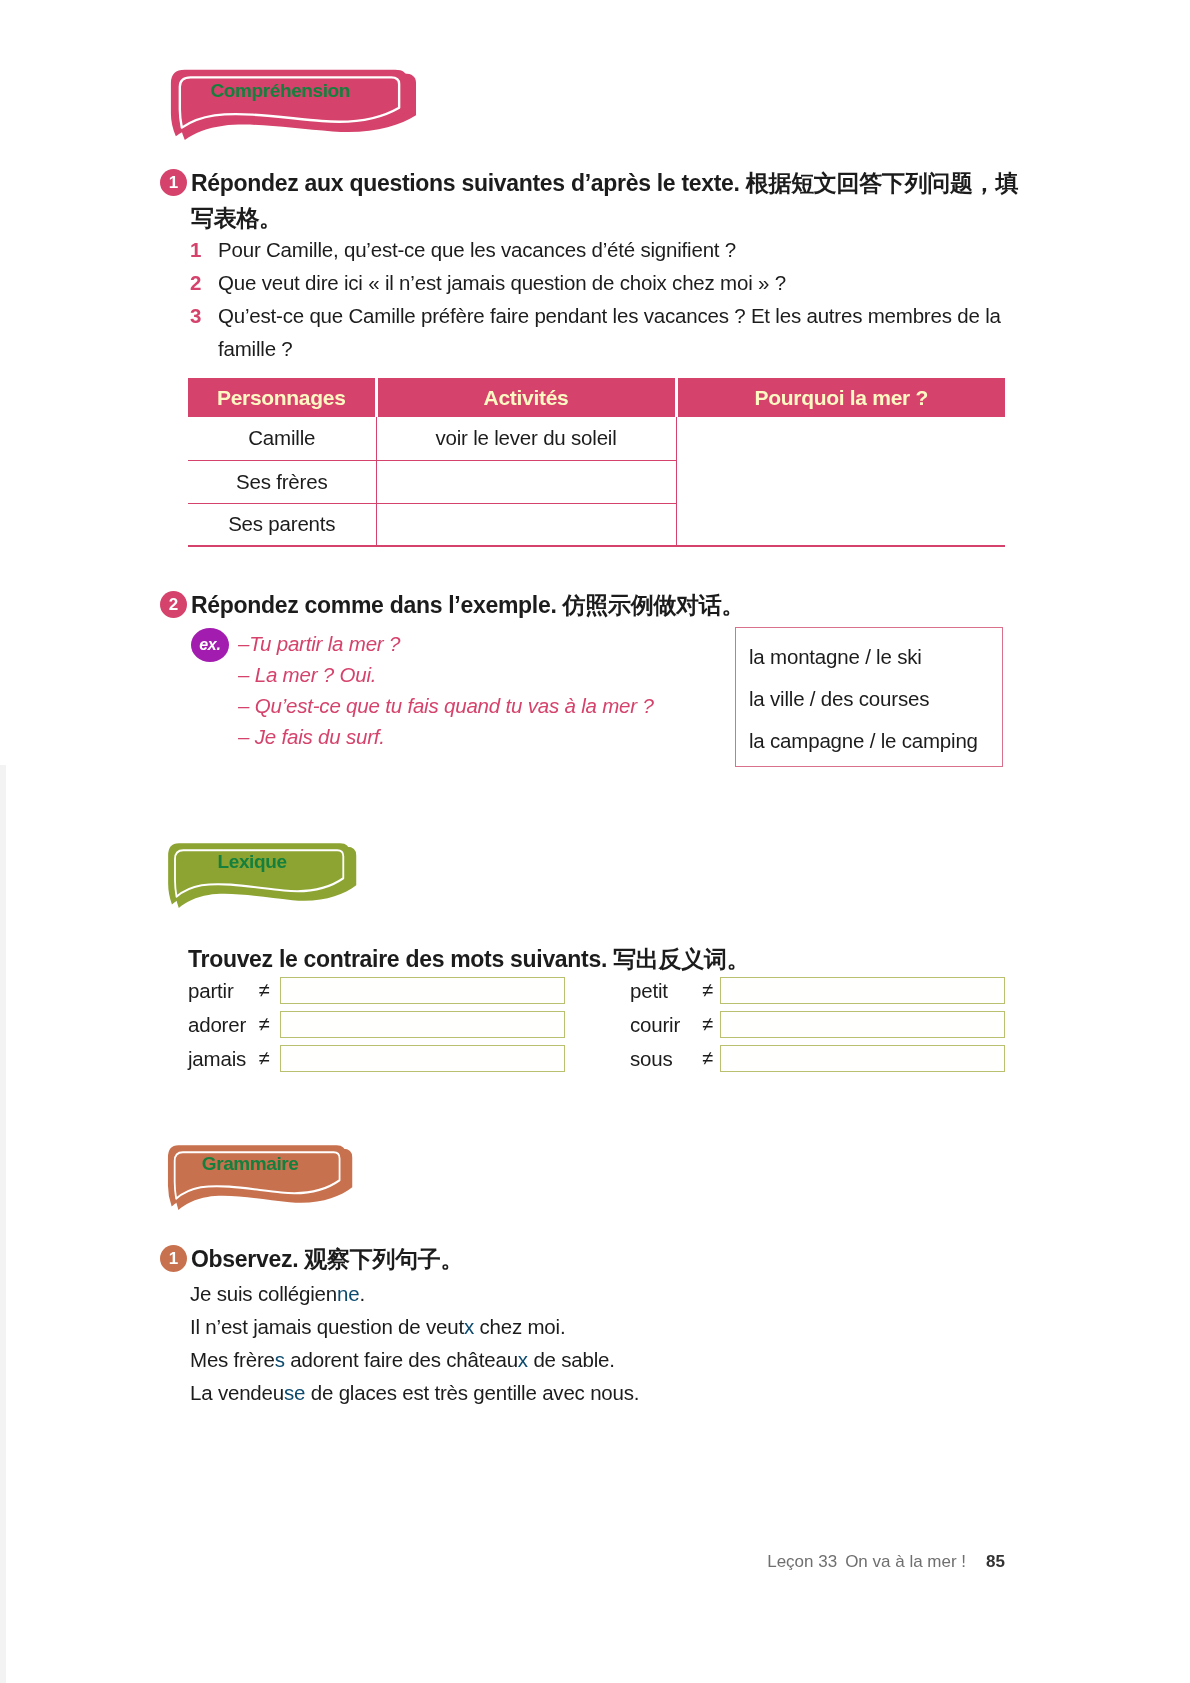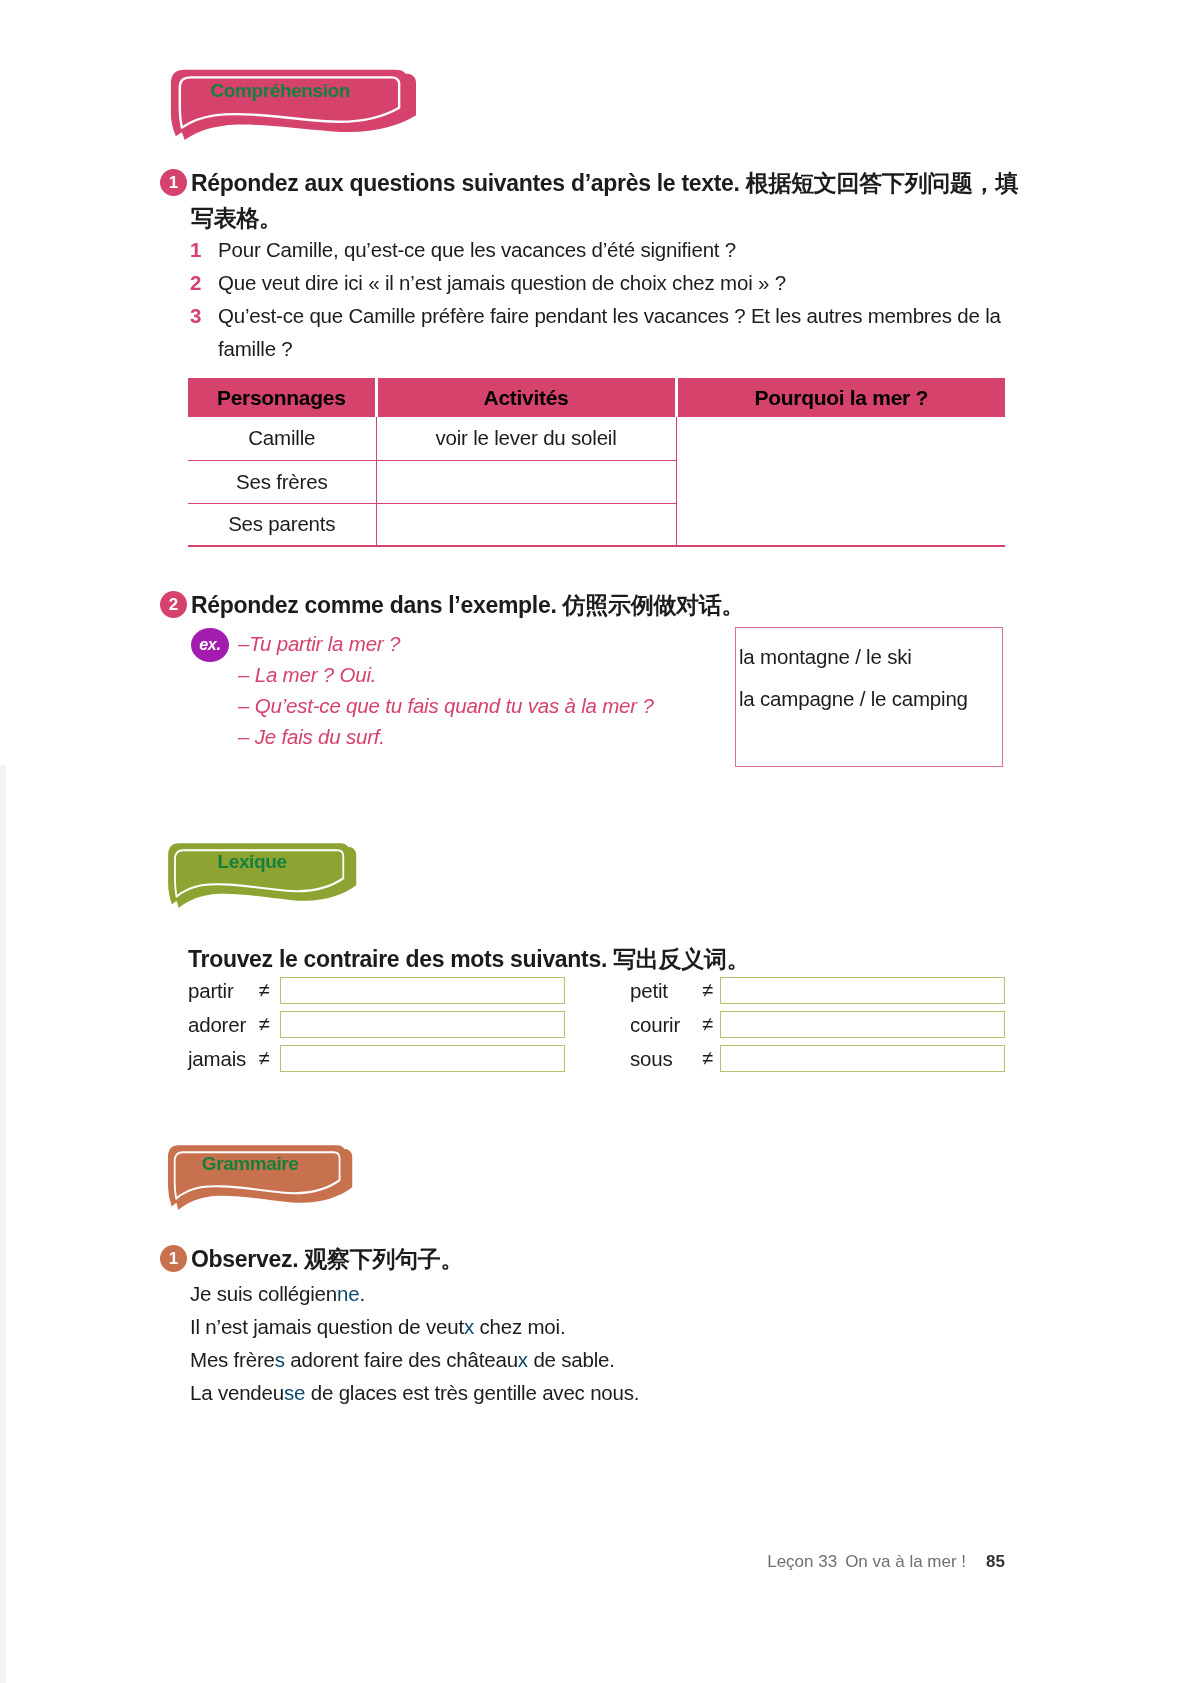--- a/index.html
+++ b/index.html
@@ -34,42 +34,42 @@
   .exheading .htext { margin-left:31px; }
 
   
   .qlist { position:absolute; left:190px; top:233px; width:818px; }
   .qrow { position:relative; padding-left:28px; font-size:20.5px; line-height:33px; }
   .qrow .qnum { position:absolute; left:0; top:0; color:#d5426b; font-weight:bold; }
 
   
   table.qtable { position:absolute; left:188px; top:378px; width:817px; border-collapse:collapse; table-layout:fixed; }
   .qtable th {
-    background:#d5426b; color:#000000; font-size:21px; font-weight:bold;
+    background:#d5426b; color:#fef9c3; font-size:21px; font-weight:bold;
     height:39px; text-align:center; padding:0; letter-spacing:-0.3px;
   }
   .qtable th + th { border-left:3px solid #fff; }
   .qtable td { height:43px; text-align:center; font-size:20.5px; padding:0; }
   .qtable tbody td { border-bottom:1px solid #d5426b; }
   .qtable td.c1 { border-right:1px solid #d5426b; }
   .qtable td.c2 { border-right:1px solid #d5426b; }
   .qtable tr:last-child td, .qtable td.cmerge { border-bottom:2.5px solid #d5426b; }
 
   
   .exbadge {
     position:absolute; left:191px; top:628px; width:38px; height:34px; border-radius:50%;
     background:#a21caf; color:#fff; font-weight:bold; font-style:italic; font-size:16px;
     display:flex; align-items:center; justify-content:center;
   }
   .dialogue { position:absolute; left:238px; top:633px; width:480px; }
   .dialogue p { margin:0 0 10px 0; font-style:italic; color:#d5426b; font-size:20.5px; line-height:21px; }
 
   .hintbox {
     position:absolute; left:735px; top:627px; width:268px; height:140px;
-    border:1.5px solid #d9718d; padding:8px 0 0 3px;
+    border:1.5px solid #d9718d; padding:8px 0 0 13px;
   }
   .hintbox p { margin:0; font-size:20.5px; line-height:42px; color:#1c1c1c; }
 
   
   .lexheading { position:absolute; left:188px; top:944px; font-weight:bold; font-size:23px; letter-spacing:-0.3px; }
   .lexgrid {
     position:absolute; left:188px; top:977px; width:817px;
     display:grid; grid-template-columns:60px 32px 285px 65px 65px 25px 285px;
     grid-auto-rows:27px; row-gap:7px; align-items:center;
   }
@@ -170,20 +170,21 @@
   <div class="exbadge">ex.</div>
   <div class="dialogue">
     <p>–Tu partir la mer ?</p>
     <p>– La mer ? Oui.</p>
     <p>– Qu’est-ce que tu fais quand tu vas à la mer ?</p>
     <p>– Je fais du surf.</p>
   </div>
 
   <div class="hintbox">
     <p>la montagne / le ski</p>
+    <p>la ville / des courses</p>
     <p>la campagne / le camping</p>
   </div>
 
   <div class="badge" style="left:159px; top:838px; width:198px; height:70px;">
     <svg viewBox="0 0 260 80" preserveAspectRatio="none">
       <use href="#badge-shape" transform="translate(9,4)" fill="#8da433"></use>
       <use href="#badge-shape" fill="#8da433"></use>
       <use href="#badge-inner" fill="none" stroke="#ffffff" stroke-width="2.4" stroke-linejoin="round"></use>
     </svg>
     <span class="badge-label">Lexique</span>

